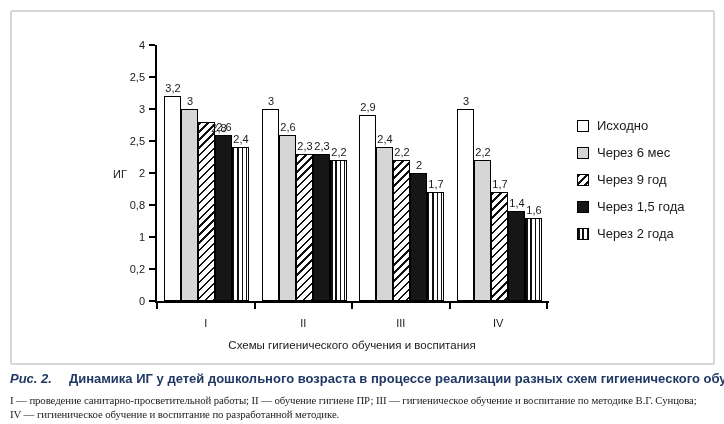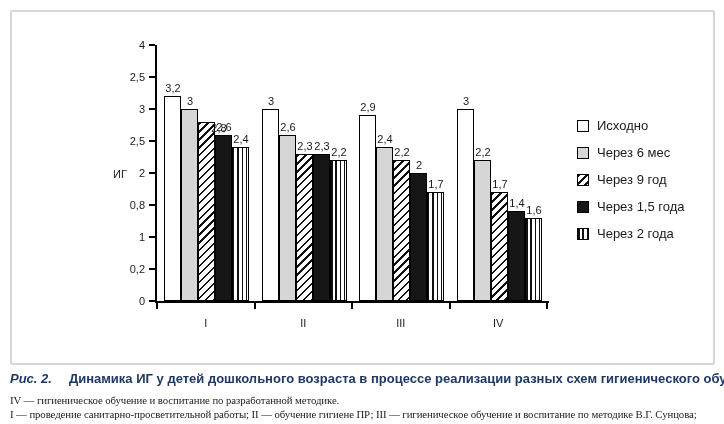--- a/index.html
+++ b/index.html
@@ -119,20 +119,21 @@
         <div class="bar-label" style="left: 488px; top: 185px;">1,4</div>
         <div class="bar p-vstripe" style="left: 513px; top: 206px; width: 17px; height: 83px;"></div>
         <div class="bar-label" style="left: 505px; top: 192px;">1,6</div>
       </div>
     <div id="cats">
         <div class="cat-label" style="left: 145px; width: 97.5px;">I</div>
         <div class="cat-label" style="left: 242.5px; width: 97.5px;">II</div>
         <div class="cat-label" style="left: 340px; width: 97.5px;">III</div>
         <div class="cat-label" style="left: 437.5px; width: 97.5px;">IV</div>
       </div>
+    <div class="xlab">Схемы гигиенического обучения и воспитания</div>
     <div id="legend" class="legend">
         <div class="legend-item">
           <div class="legend-swatch p-white"></div>
           <div class="legend-label">Исходно</div>
         </div>
         <div class="legend-item">
           <div class="legend-swatch p-gray"></div>
           <div class="legend-label">Через 6 мес</div>
         </div>
         <div class="legend-item">
@@ -148,17 +149,17 @@
           <div class="legend-label">Через 2 года</div>
         </div>
       </div>
   </div>
 
   <div class="caption" style="color: rgb(31, 56, 100);">
     <span class="cap-label">Рис. 2.</span><span>Динамика ИГ у детей дошкольного возраста в процессе реализации разных схем гигиенического обучения и воспитания.</span>
   </div>
 
   <div class="footnote">
+    <div>I — проведение санитарно-просветительной работы; II — обучение гигиене ПР; III — гигиеническое обучение и воспитание по методике В.Г. Сунцова;</div>
     <div>IV — гигиеническое обучение и воспитание по разработанной методике.</div>
-    <div>I — проведение санитарно-просветительной работы; II — обучение гигиене ПР; III — гигиеническое обучение и воспитание по методике В.Г. Сунцова;</div>
   </div>
 
 </div>
 
 </body></html>

